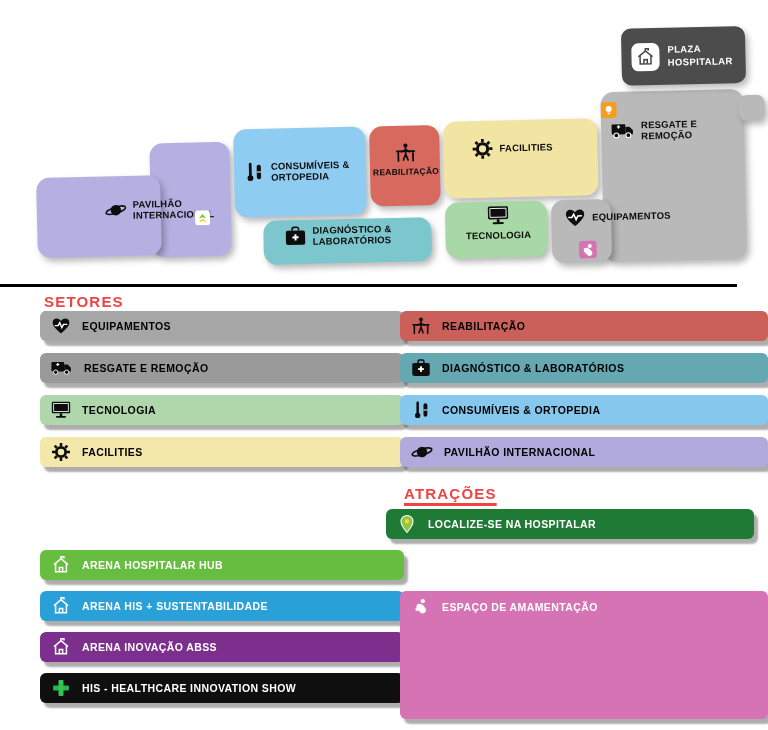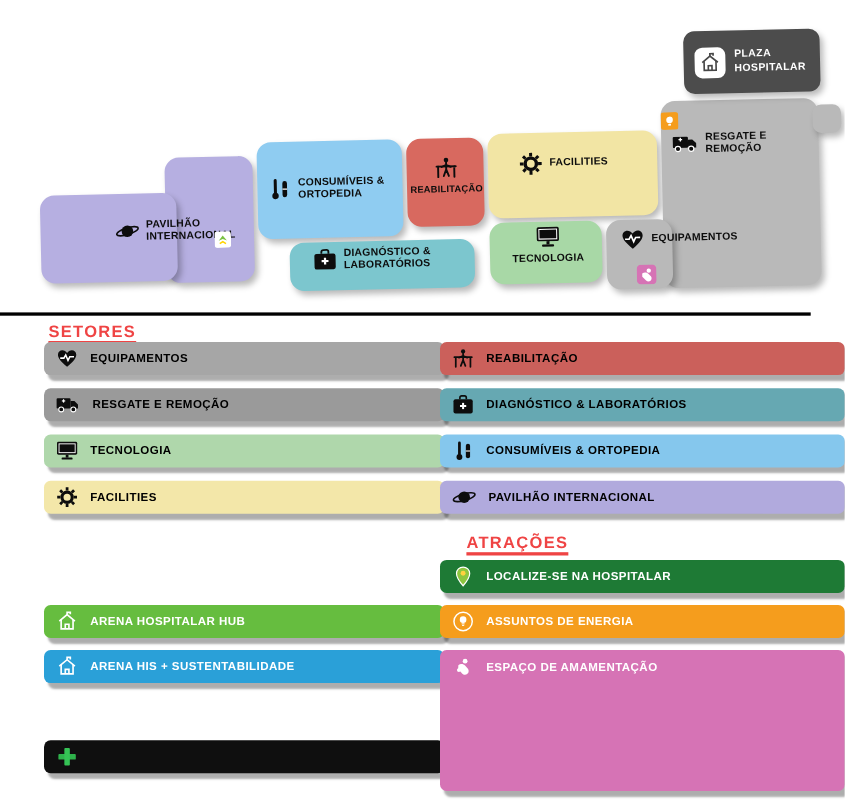--- a/index.html
+++ b/index.html
@@ -267,21 +267,21 @@
   <div class="lrow" style="left: 400px; top: 437px; width: 346px; background-color: rgb(177, 170, 221);">
     <span class="ic i22">
       <svg viewBox="0 0 26 24">
           <circle cx="13" cy="12" r="6.2" fill="#0d0d0d"></circle>
           <ellipse cx="13" cy="12" rx="12" ry="3.6" fill="none" stroke="#0d0d0d" stroke-width="1.7" transform="rotate(-16 13 12)"></ellipse>
         </svg>
     </span>
     <span class="lbl">PAVILHÃO INTERNACIONAL</span>
   </div>
 
-  <h2 class="heading" style="left:420px;top:481px">ATRAÇÕES</h2>
+  <h2 class="heading" style="left:400px;top:481px">ATRAÇÕES</h2>
 
 
   <div class="lrow dark" style="left: 40px; top: 591px; width: 342px; background-color: rgb(42, 160, 216);">
     <span class="ic i20">
       <svg viewBox="0 0 24 24" fill="none" stroke="#fff" stroke-width="1.8">
           <path d="M3.5 11.5 12 4.5l8.5 7"></path>
           <path d="M5.5 10v10h13V10"></path>
           <path d="M10 20v-5h4v5"></path>
           <path d="M12 4.5V2h3.5v2.2"></path>
         </svg>
@@ -294,51 +294,52 @@
       <svg viewBox="0 0 24 24" fill="none" stroke="#fff" stroke-width="1.8">
           <path d="M3.5 11.5 12 4.5l8.5 7"></path>
           <path d="M5.5 10v10h13V10"></path>
           <path d="M10 20v-5h4v5"></path>
           <path d="M12 4.5V2h3.5v2.2"></path>
         </svg>
     </span>
     <span class="lbl">ARENA HOSPITALAR HUB</span>
   </div>
 
+  <div class="lrow dark" style="left: 40px; top: 632px; width: 342px; background-color: rgb(124, 47, 141);">
+    <span class="ic i20">
+      <svg viewBox="0 0 24 24" fill="none" stroke="#fff" stroke-width="1.8">
+          <path d="M3.5 11.5 12 4.5l8.5 7"></path>
+          <path d="M5.5 10v10h13V10"></path>
+          <path d="M10 20v-5h4v5"></path>
+          <path d="M12 4.5V2h3.5v2.2"></path>
+        </svg>
+    </span>
+    <span class="lbl">ARENA INOVAÇÃO ABSS</span>
+  </div>
 
   <div class="lrow dark" style="left: 40px; top: 673px; width: 342px; background-color: rgb(15, 15, 15);">
     <span class="ic i20">
       <svg viewBox="0 0 24 24">
           <rect x="2.5" y="9" width="19" height="6" rx="1" fill="#2eb24b"></rect>
           <rect x="9" y="2.5" width="6" height="19" rx="1" fill="#35c255"></rect>
         </svg>
     </span>
-  </div>
-
-  <div class="lrow dark" style="left: 400px; top: 509px; width: 346px; background-color: rgb(30, 122, 53);">
+    <span class="lbl">HIS - HEALTHCARE INNOVATION SHOW</span>
+  </div>
+
+  <div class="lrow dark" style="left: 386px; top: 509px; width: 346px; background-color: rgb(30, 122, 53);">
     <span class="ic i20">
       <svg viewBox="0 0 24 24">
           <path d="M12 1.8c-4 0-7.2 3.1-7.2 7 0 5.2 7.2 13.4 7.2 13.4s7.2-8.2 7.2-13.4c0-3.9-3.2-7-7.2-7z" fill="#8dc63f" stroke="#fff" stroke-width="1.3"></path>
           <circle cx="12" cy="8.6" r="2.7" fill="#ffd23f"></circle>
         </svg>
     </span>
     <span class="lbl">LOCALIZE-SE NA HOSPITALAR</span>
   </div>
 
-  <div class="lrow dark" style="left: 400px; top: 550px; width: 346px; background-color: rgb(245, 157, 29);">
-    <span class="ic i20">
-      <svg viewBox="0 0 24 24">
-          <circle cx="12" cy="12" r="10" fill="none" stroke="#fff" stroke-width="1.6"></circle>
-          <circle cx="12" cy="10" r="3.6" fill="#fff"></circle>
-          <rect x="10.4" y="14" width="3.2" height="1.2" fill="#fff"></rect>
-          <rect x="10.8" y="15.8" width="2.4" height="1" fill="#fff"></rect>
-        </svg>
-    </span>
-    <span class="lbl">ASSUNTOS DE ENERGIA</span>
-  </div>
 
   <div class="lrow dark tall" style="left: 400px; top: 591px; width: 346px; background-color: rgb(214, 115, 181);">
     <div class="rowline">
       <span class="ic i20">
         <svg viewBox="0 0 24 24" fill="#fff">
             <circle cx="14.2" cy="4.9" r="2.6"></circle>
             <path d="M6.8 9.2c2.3-1.8 5.6-1.5 7.6.7l2.6 2.9c1.5 1.7 1.4 4.3-.3 5.8-1.7 1.5-4.3 1.3-5.8-.4l-4.3-4.9z"></path>
             <circle cx="7.4" cy="14.6" r="2.1"></circle>
           </svg>
       </span>

